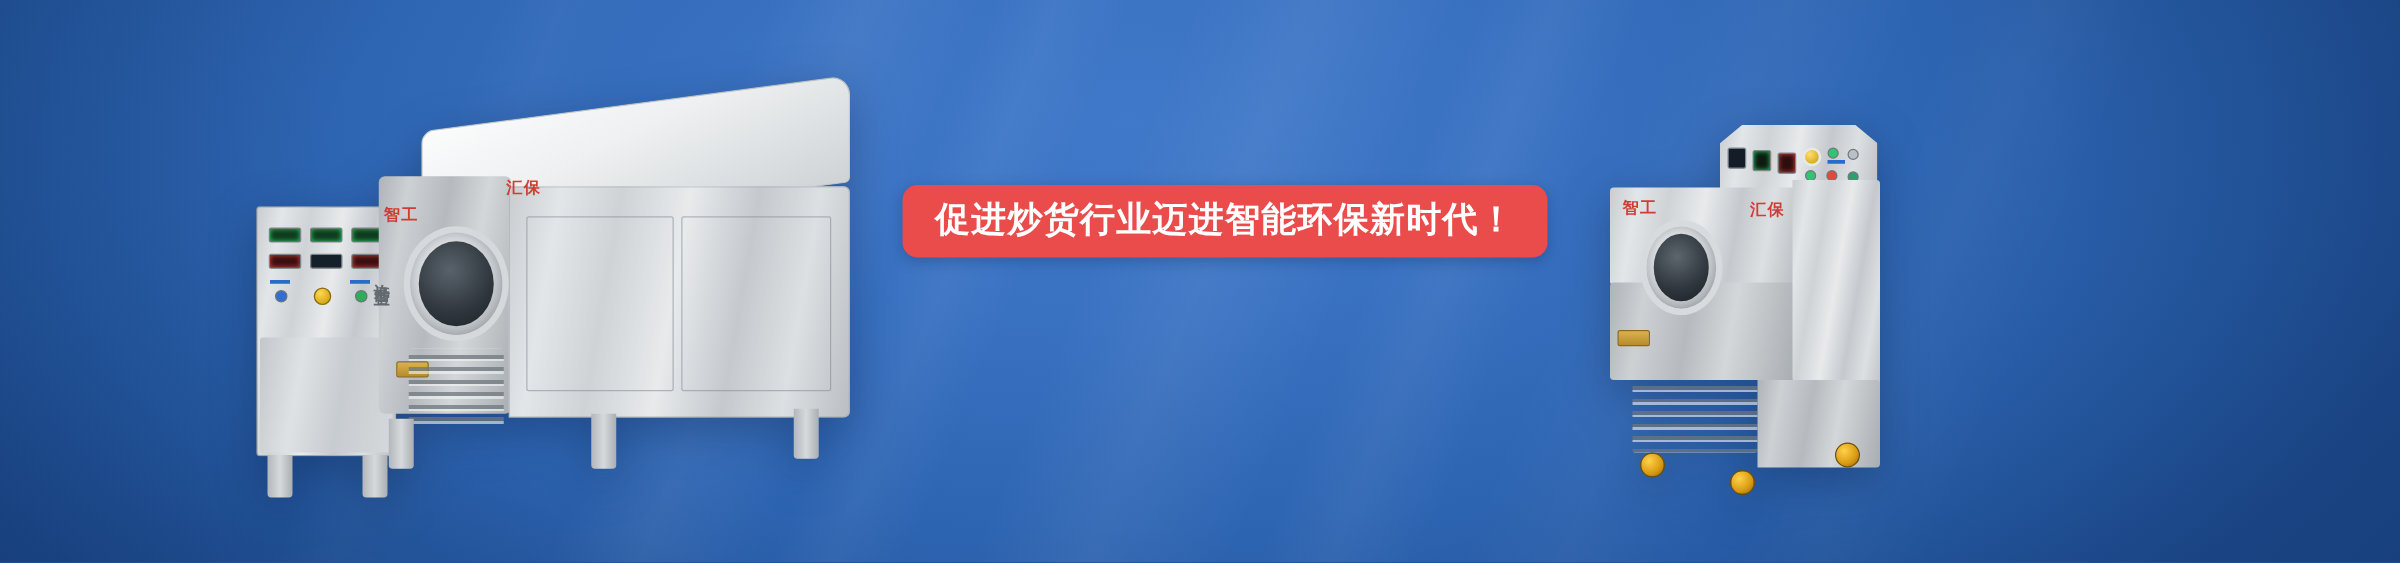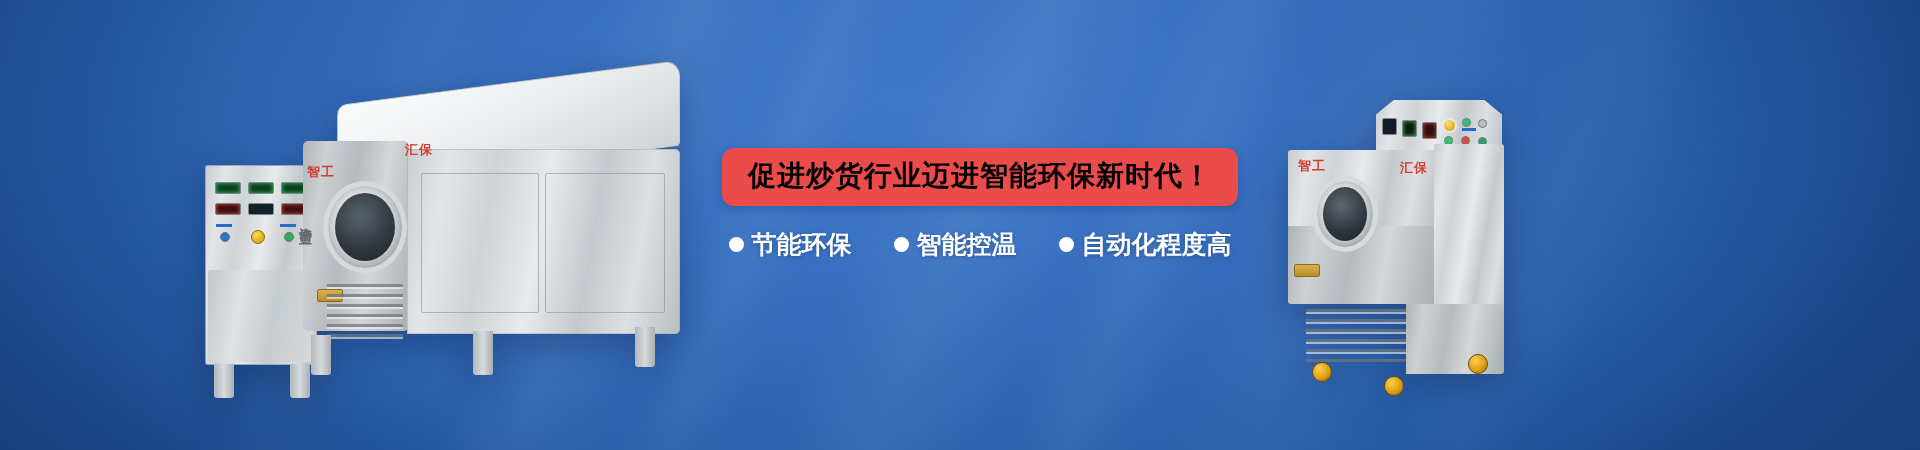--- a/index.html
+++ b/index.html
@@ -30,21 +30,21 @@
 
   
   .copy{ position:absolute; left:690px; top:128px; width:580px; text-align:center; z-index:8; }
   .headline{
     font-size:62px; font-weight:bold; font-style:italic; color:#ffffff;
     letter-spacing:2px; line-height:1.06; white-space:nowrap;
     text-shadow: 3px 3px 0 rgba(20,56,110,.45), 0 2px 10px rgba(10,34,75,.35);
   }
   .sub-wrap{ margin-top:20px; display:flex; justify-content:center; }
   .subtitle{
-    display:inline-block; background:#ea4b4b; color:#000000; border-radius:12px;
+    display:inline-block; background:#ea4b4b; color:#ffffff; border-radius:12px;
     padding:9px 26px 11px; font-size:28px; font-weight:bold; letter-spacing:1px;
     white-space:nowrap; box-shadow:0 3px 10px rgba(12,40,85,.28);
   }
   .features{ margin-top:22px; display:flex; justify-content:center; gap:42px; white-space:nowrap; }
   .feat{ display:flex; align-items:center; gap:8px; color:#fff; font-size:25px; font-weight:bold;
          text-shadow:0 1px 4px rgba(10,34,75,.35); }
   .dot{ width:15px; height:15px; border-radius:50%; background:#fff; display:inline-block; }
 
   
   .steel{ background:linear-gradient(100deg,#c9cdd0 0%,#e3e6e8 14%,#cfd3d6 30%,#e8eaec 48%,#c5c9cd 66%,#dde0e2 82%,#b9bec2 100%);text-align:right; }
@@ -162,34 +162,20 @@
       <span class="nameplate-v" style="left:-7px; top:112px;">许昌智工</span>
     </div>
   </div>
 
   <div class="copy">
 
     <div class="sub-wrap">
       <div class="subtitle">促进炒货行业迈进智能环保新时代！</div>
     </div>
 
-    <div class="features">
-      <div class="feat">
-        <span class="dot"></span>
-        <span>节能环保</span>
-      </div>
-      <div class="feat">
-        <span class="dot"></span>
-        <span>智能控温</span>
-      </div>
-      <div class="feat">
-        <span class="dot"></span>
-        <span>自动化程度高</span>
-      </div>
-    </div>
   </div>
 
   <div class="m-right">
 
     <div class="rm-head steel"></div>
     <div class="rm-panel">
       <div class="rm-scr" style="left:0px;  top:4px;"></div>
       <div class="rm-scr" style="left:20px; top:6px; background:#0e1b12; box-shadow:inset 0 0 4px #2ad45e;"></div>
       <div class="rm-scr" style="left:40px; top:8px; background:#2b0f0f; box-shadow:inset 0 0 4px #e0443a;"></div>
       <div class="rm-knob" style="left:60px; top:4px;"></div>

